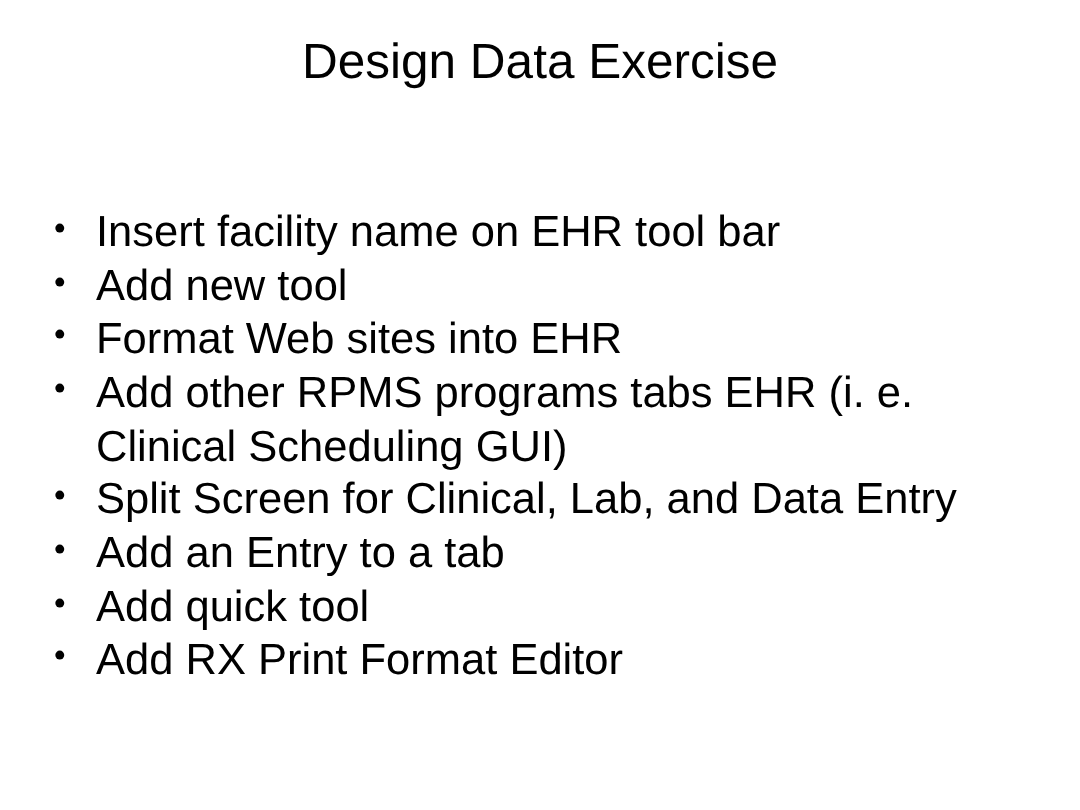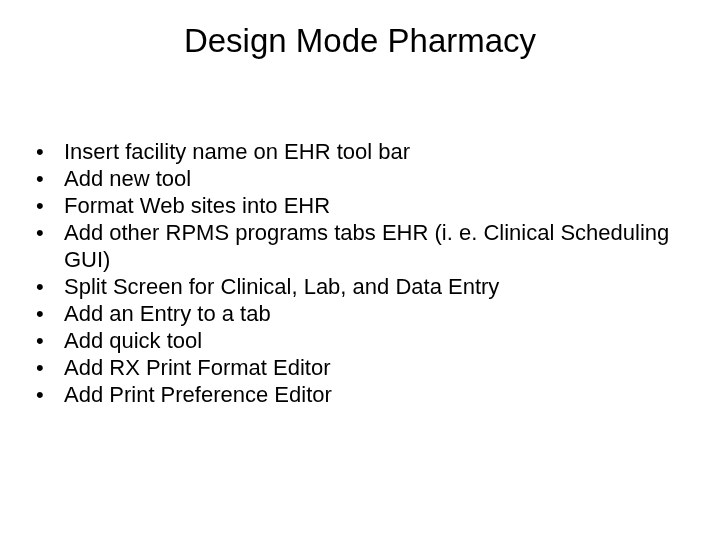--- a/index.html
+++ b/index.html
@@ -26,42 +26,41 @@
       text-align: center;
       margin-bottom: 78px;
     }
     .bullets {
       list-style: none;
       padding-left: 36px;
       padding-right: 30px;
     }
     .bullets li {
       position: relative;
-      font-size: 22px;
+      font-size: 29px;
       line-height: 1.23;
       padding-left: 28px;
       margin-bottom: 0;
     }
     .bullets li::before {
       content: "•";
       position: absolute;
       left: 0;
       top: 0;
       font-size: 22px;
     }
   </style>
 </head>
 <body>
 
 <div class="slide">
-  <h1 class="title">Design Mode Pharmacy</h1>
+  <h1 class="title">Design Data Exercise</h1>
   <ul class="bullets">
     <li>Insert facility name on EHR tool bar</li>
     <li>Add new tool</li>
     <li>Format Web sites into EHR</li>
     <li>Add other RPMS programs tabs EHR (i. e. Clinical Scheduling GUI)</li>
     <li>Split Screen for Clinical, Lab, and Data Entry</li>
     <li>Add an Entry to a tab</li>
     <li>Add quick tool</li>
     <li>Add RX Print Format Editor</li>
-    <li>Add Print Preference Editor</li>
   </ul>
 </div>
 
 </body></html>

